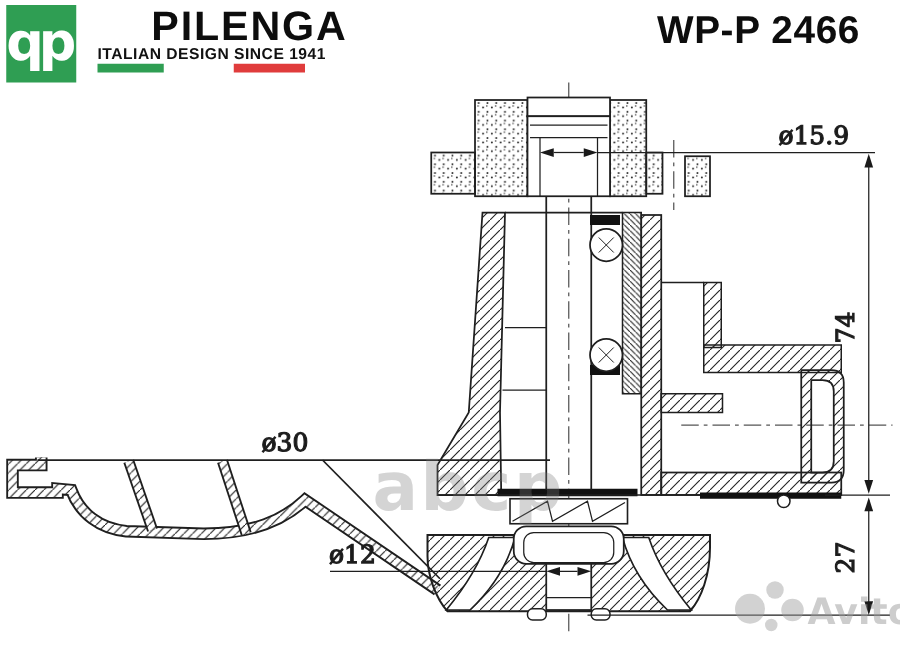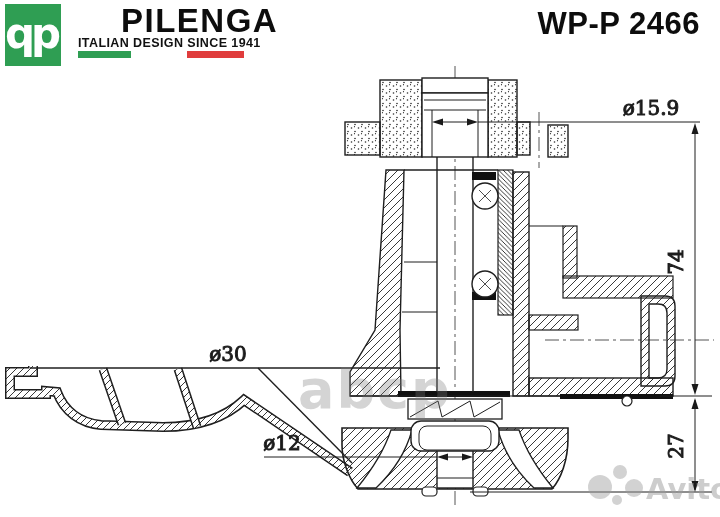--- a/index.html
+++ b/index.html
@@ -10,21 +10,21 @@
             background:var(--brand-green,#2f9e53);color:#fff;
             font-family:"DejaVu Sans",sans-serif;font-weight:bold;font-size:42px;
             line-height:60px;letter-spacing:-4px;}
   .brand{position:absolute;left:77px;top:2px;font-size:33px;font-weight:bold;
          letter-spacing:1.5px;color:#0d0d0d;margin-left:44px;}
   .tagline{position:absolute;left:78px;top:36px;font-size:12.5px;font-weight:bold;
            letter-spacing:.4px;color:#111;}
   .bar{position:absolute;top:51px;height:7px;}
   .bar.green{left:78px;width:53px;background:var(--brand-green,#2f9e53);}
   .bar.red{left:187px;width:57px;background:var(--flag-red,#e03c3c);}
-  .part-number{position:absolute;right:20px;top:6px;font-size:31px;font-weight:bold;
+  .part-number{position:absolute;right:32px;top:6px;font-size:31px;font-weight:bold;
                color:#0d0d0d;letter-spacing:.5px;}
   
   svg{position:absolute;left:0;top:0;}
   svg text{font-family:"DejaVu Serif",serif;font-size:20px;fill:#1a1a1a;}
   svg text.wm-center{font-family:"DejaVu Sans",sans-serif;font-weight:bold;font-size:54px;
       fill:rgba(120,120,120,.32);letter-spacing:2px;}
   svg text.wm-corner{font-family:"DejaVu Sans",sans-serif;font-weight:bold;font-size:29px;
       fill:rgba(155,155,155,.5);}
 </style>
 </head>

